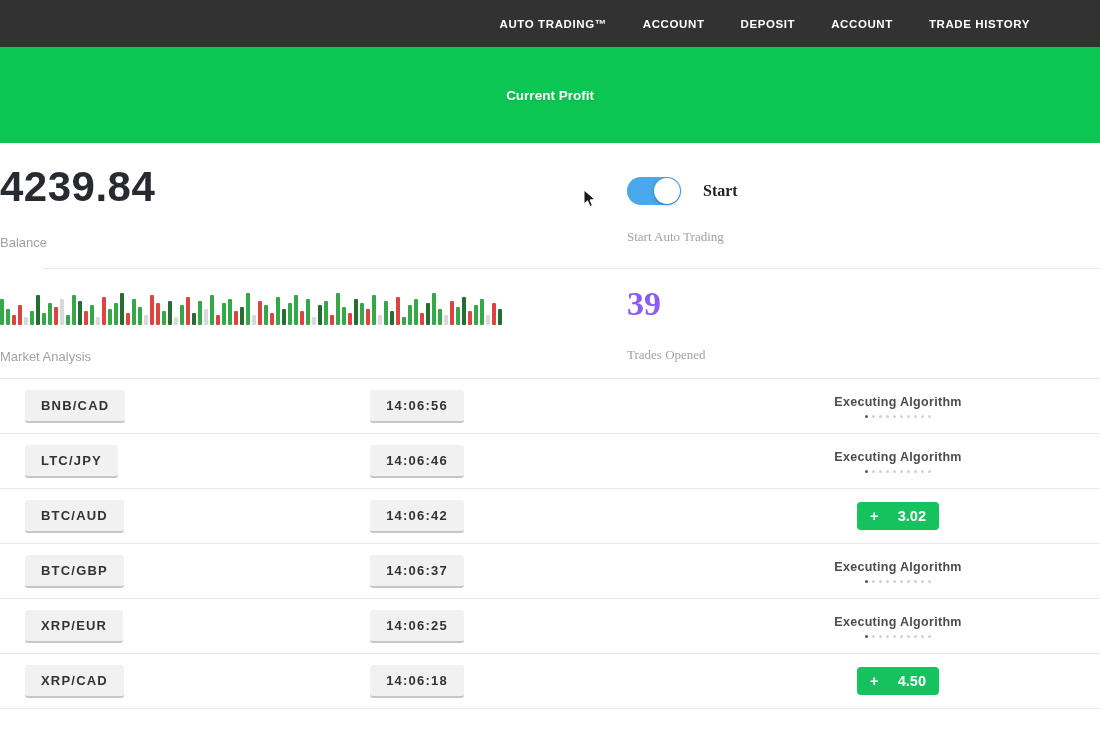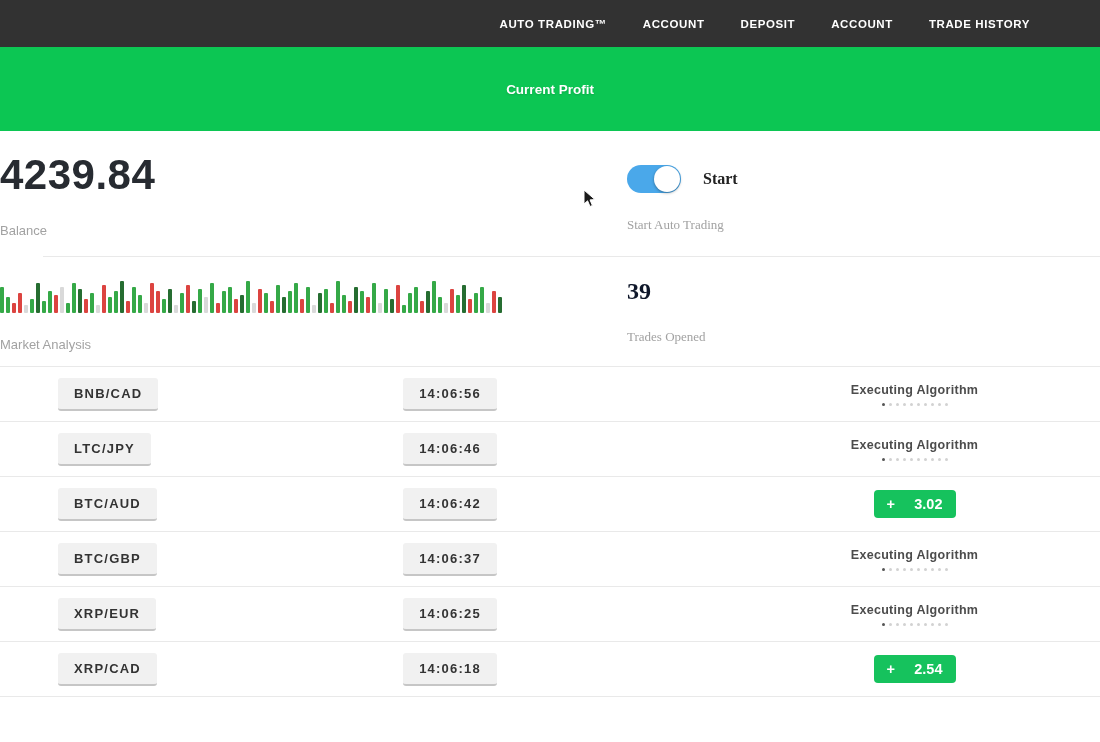--- a/index.html
+++ b/index.html
@@ -8,21 +8,21 @@
   .page { position:relative; width:1100px; height:742px; }
 
   
   .navbar { height:47px; background:var(--nav-bg); display:flex; align-items:center;
             justify-content:flex-end; padding-right:70px; gap:36px; }
   .nav-item { background:none; border:none; color:#fff; font-weight:bold;
               font-size:11.5px; letter-spacing:0.6px; cursor:pointer;
               font-family:"Liberation Sans", sans-serif; }
 
   
-  .banner { height:84px; background:var(--banner-green); color:#fff; text-align:center;
+  .banner { height:96px; background:var(--banner-green); color:#fff; text-align:center;
             display:flex; flex-direction:column; justify-content:center; gap:2px; }
   .banner .label { font-size:13.5px; font-weight:bold; text-shadow:0 1px 2px rgba(0,0,0,.15); }
   .banner .value { font-size:30px; font-weight:bold; text-shadow:0 1px 3px rgba(0,0,0,.2); letter-spacing:0.5px; }
 
   
   .stats-row { display:grid; grid-template-columns:57% 43%; }
   .stat-cell { display:flex; flex-direction:column; align-items:flex-start; justify-content:center; }
   .stat-cell.right { padding-right:55px;font-family:Liberation Serif, serif; }
   .balance-cell { padding:20px 0 18px; }
   .balance-value { font-size:42px; font-weight:bold; color:#272b31; letter-spacing:0.5px; }
@@ -35,25 +35,25 @@
                   border-radius:50%; background:#fff; box-shadow:0 1px 3px rgba(0,0,0,.35); }
   .toggle-label { font-size:16px; font-weight:bold; color:#222; }
   .toggle-sub { margin-top:24px; }
 
   .divider { border-top:1px solid #e9e9e9; margin-left:43px; }
 
   .market-cell { padding:18px 0 14px; }
   .bars { display:flex; align-items:flex-end; gap:2px; height:38px; }
   .bars span { width:4px; border-radius:1px; display:block; }
 
-  .trades-count { font-size:24px; font-weight:bold; color:#0f172a; }
+  .trades-count { font-size:34px; font-weight:bold; color:#8b5cf6; }
 
   
   .trade-row { display:grid; grid-template-columns:297px 190px 1fr; align-items:center;
-               height:55px; padding-left:58px; border-top:1px solid #e9e9e9; }
+               height:55px; padding-left:25px; border-top:1px solid #e9e9e9; }
   .trades-list { border-bottom:1px solid #e9e9e9; }
 
   .chip { display:inline-block; background:#f1f1f1; border-radius:3px;
           border-bottom:2px solid #c6c6c6; padding:8px 16px; font-size:13px;
           font-weight:bold; letter-spacing:1.2px; color:#333;
           font-family:"Liberation Sans", sans-serif; justify-self:start; }
   button.chip { cursor:pointer; border-top:none; border-left:none; border-right:none; }
   .time-chip { justify-self:center; }
 
   .status-cell { justify-self:center; transform:translateX(82px); text-align:center;margin-left:20px; }
@@ -286,21 +286,21 @@
             <i></i>
             <i></i>
           </div>
         </div>
   </div>
       <div class="trade-row">
     <button class="chip">XRP/CAD</button>
     <span class="chip time-chip">14:06:18</span>
     <div class="status-cell"><span class="badge profit">
             <span>+</span>
-            <span>2.54</span>
+            <span>4.50</span>
           </span></div>
   </div>
     </section>
 
   <svg class="cursor" width="14" height="20" viewBox="0 0 14 20">
     <path d="M1 1 L1 15 L4.6 11.8 L7 17.5 L9.4 16.4 L7 10.9 L12 10.6 Z" fill="#1a1a1a" stroke="#fff" stroke-width="1"></path>
   </svg>
 
 </div>
 

